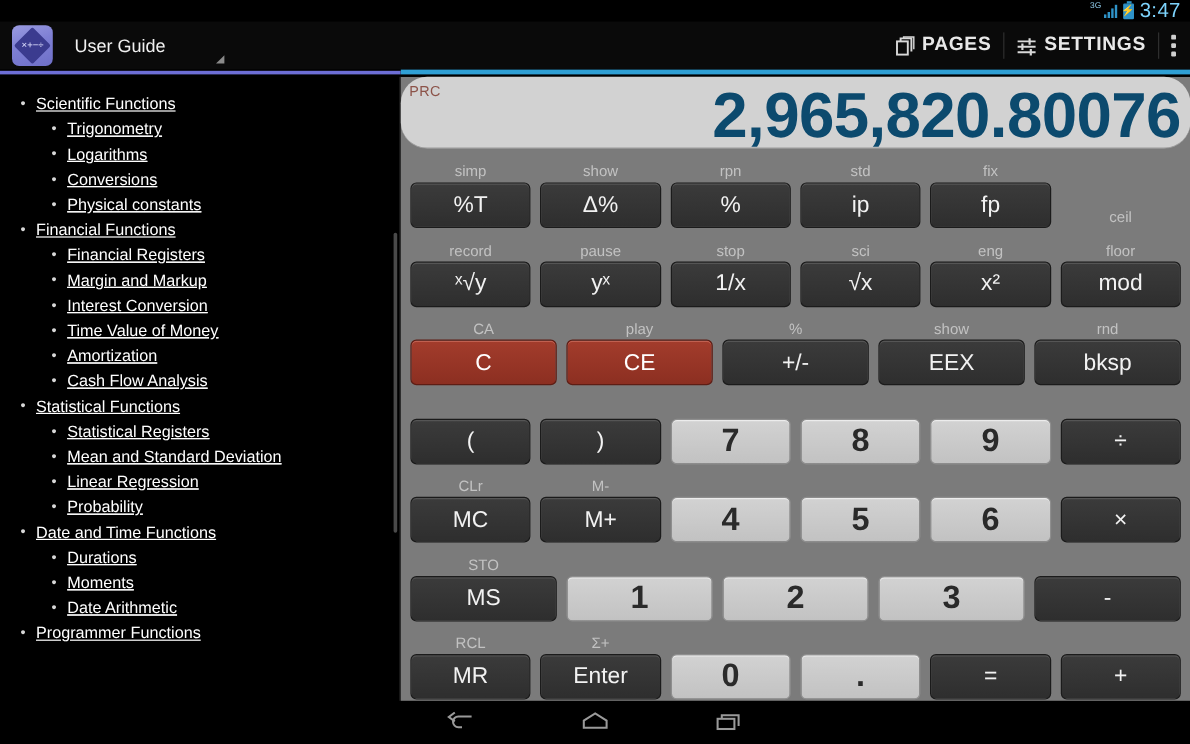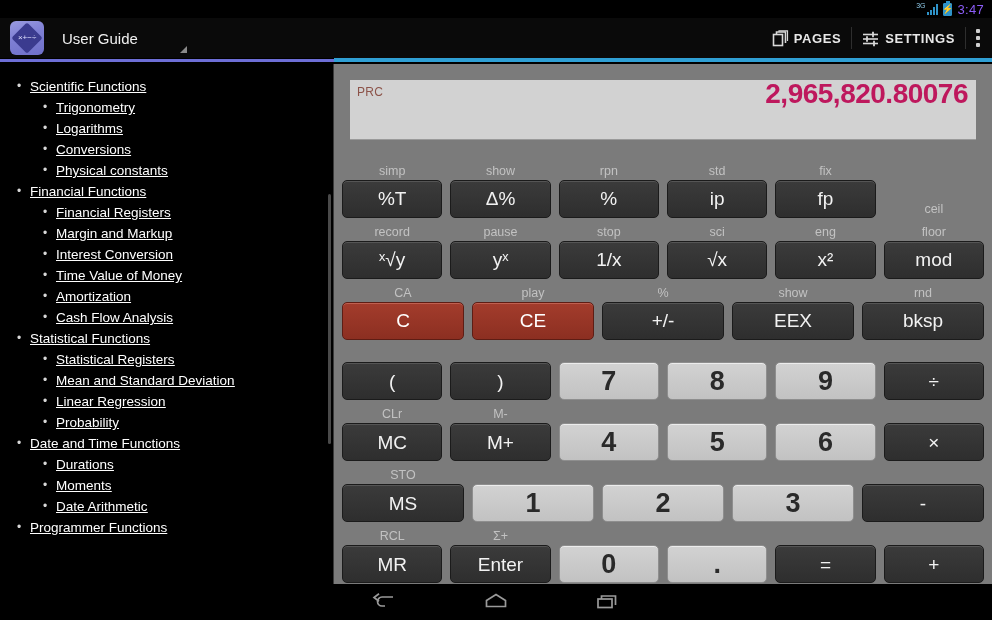--- a/index.html
+++ b/index.html
@@ -32,21 +32,21 @@
   .batt {
     width: 9px; height: 13px; border: 1px solid #2f93c8;
     background: #2f93c8; position: relative; border-radius: 1px;
     display: flex; align-items: center; justify-content: center;
   }
   .batt:before {
     content: ""; position: absolute; top: -3px; left: 2px;
     width: 4px; height: 2px; background: #2f93c8;
   }
   .batt span { color: #fff; font-size: 9px; line-height: 1; font-weight: bold; }
-  .clock { color: #8b5cf6; font-size: 13px; letter-spacing: 0.3px; }
+  .clock { color: #7dd3fc; font-size: 17px; letter-spacing: 0.3px; }
 
   
   .actionbar {
     height: 40px; width: 100%;
     background: #0a0a0a;
     display: flex; align-items: center;
     position: relative;
   }
   .app-icon {
     width: 34px; height: 34px; margin-left: 10px;
@@ -75,21 +75,21 @@
     width: 0; height: 0;
     border-left: 7px solid transparent;
     border-bottom: 7px solid #8a8a8a;
   }
   .ab-right {
     margin-left: auto; display: flex; align-items: center; height: 100%;
   }
   .ab-btn {
     display: flex; align-items: center; gap: 5px;
     height: 100%; padding: 0 10px;
-    color: #e8e8e8; font-size: 13px; letter-spacing: 0.6px;
+    color: #e8e8e8; font-size: 16px; letter-spacing: 0.6px;
     font-weight: bold;
   }
   .ab-sep { width: 1px; height: 22px; background: #2e2e2e; }
   .ovf { padding: 0 12px 0 10px; display: flex; flex-direction: column; gap: 3px; height: 100%; justify-content: center; }
   .ovf i { width: 4px; height: 4px; background: #cfcfcf; display: block; border-radius: 1px; }
 
   
   .accent-wrap { display: flex; width: 100%; height: 6px; }
   .accent-left { width: 334px; background: #000; position: relative; }
   .accent-left:after {
@@ -132,33 +132,34 @@
     position: absolute; right: 2px; top: 130px;
     width: 3px; height: 250px; background: #4a4a4a; border-radius: 2px;
   }
 
   
   .calc {
     flex: 1; background: #7b7b7b;
     display: flex; flex-direction: column;
   }
   .display {
-    height: 60px; margin: 16px; background: #d2d2d2;
+    height: 60px; margin: 0; background: #d2d2d2;
     border-bottom: 1px solid #9a9a9a;
     position: relative;
-    display: flex; align-items: flex-start; justify-content: flex-end;
+    display: flex; align-items: flex-end; justify-content: flex-end;
     padding-right: 8px;
     overflow: hidden;
+    border-radius: 22px;
   }
   .display .flag {
     position: absolute; left: 7px; top: 5px;
     color: #8c5349; font-size: 12px; letter-spacing: 0.3px;
   }
   .display .value {
-    color: #be185d; font-size: 28px; font-weight: bold;
+    color: #0c4a6e; font-size: 53px; font-weight: bold;
     letter-spacing: -0.5px; line-height: 1;
     white-space: nowrap;
   }
 
   .keypad {
     flex: 1; padding: 3px 4px 5px 4px;
     display: flex; flex-direction: column;
   }
   .krow { display: flex; flex: 1; }
   .kcell {

